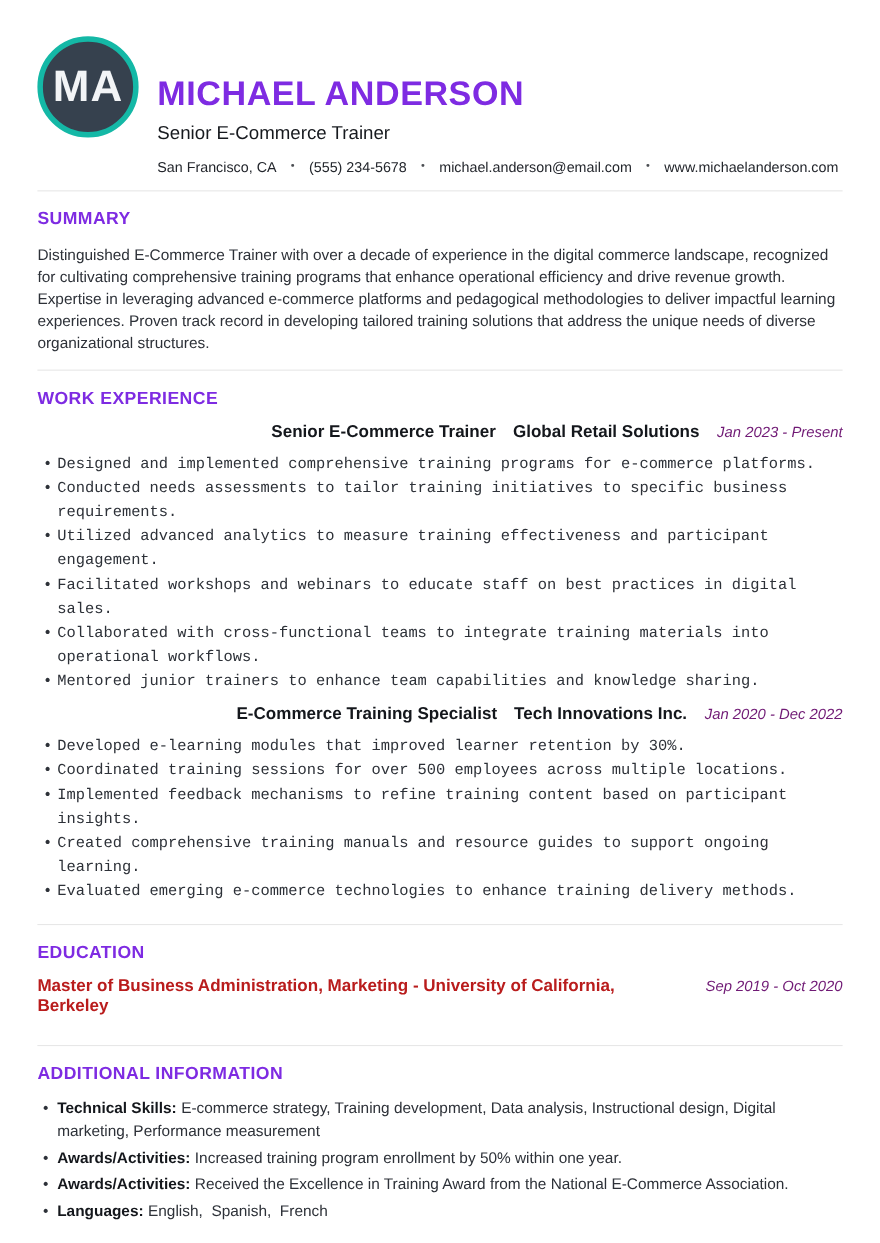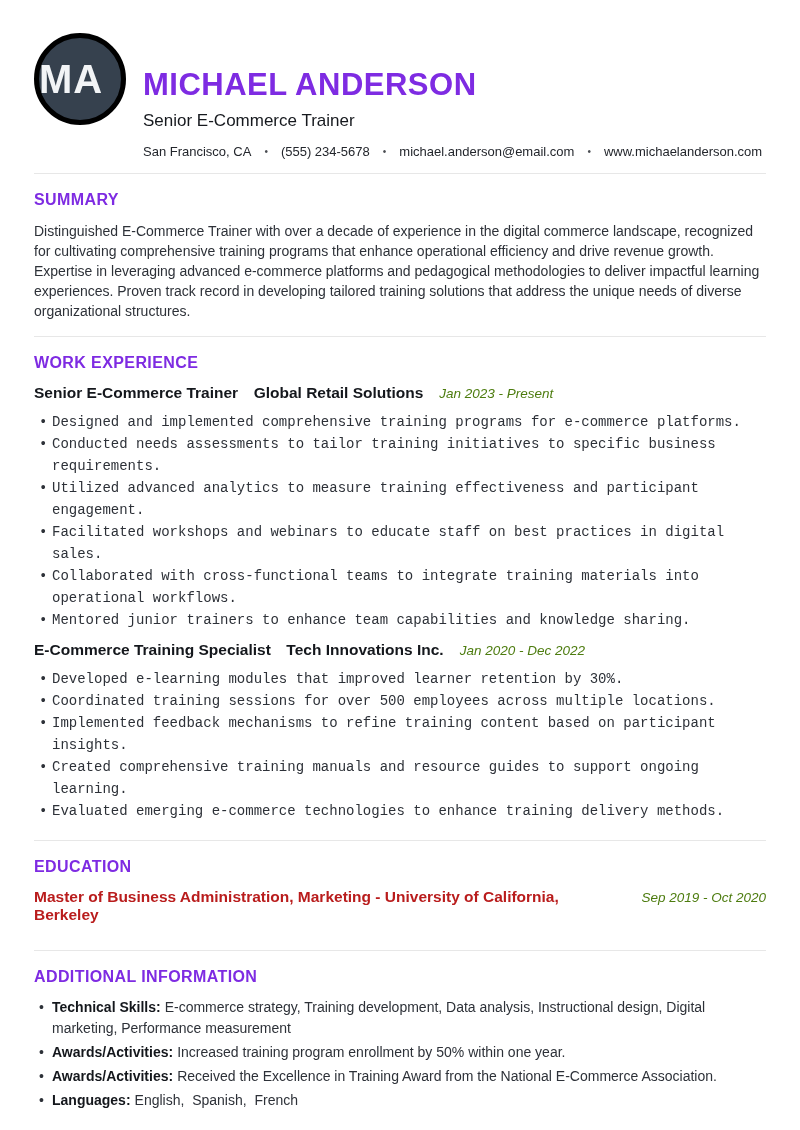--- a/index.html
+++ b/index.html
@@ -14,23 +14,23 @@
     padding: 33px 34px 0;
     overflow: hidden;
     background: #ffffff;
   }
 
   
   .header { display: flex; align-items: flex-start; padding-bottom: 14px; }
   .avatar {
     width: 92px; height: 92px; flex: 0 0 auto;
     border-radius: 50%;
-    border: 5px solid #000000;
+    border: 5px solid #14b8a6;
     background: #36414e;
-    display: flex; align-items: center; justify-content: flex-start;
+    display: flex; align-items: center; justify-content: center;
   }
   .avatar-initials {
     color: #f2f4f6; font-size: 40px; font-weight: 600; letter-spacing: 1px;
   }
   .header-text { margin-left: 17px; padding-top: 2px; min-width: 0; margin-top: 33px; }
   .name {
     margin: 0; font-size: 31px; line-height: 34px;
     font-weight: 700; color: #7e2be2; letter-spacing: 0.5px;
   }
   .candidate-title { margin-top: 9px; font-size: 17px; font-weight: 500; color: #16191e; }
@@ -44,24 +44,24 @@
   .section-education { padding-bottom: 26px; }
   h2 {
     margin: 0; font-size: 16px; font-weight: 700;
     color: #7e2be2; letter-spacing: 0.4px;
   }
   .summary-text { margin: 12px 0 0; font-size: 14px; line-height: 20px; color: #2d3138; }
 
   
   .job-first { margin-top: 12px; }
   .job + .job { margin-top: 10px; }
-  .job-head { display: flex; justify-content: flex-start; align-items: baseline; }
+  .job-head { display: flex; justify-content: flex-end; align-items: baseline; }
   .job-role, .job-company { font-size: 15.5px; font-weight: 700; color: #14171c; }
   .job-company { margin-left: 11px; }
-  .job-dates { font-size: 13.5px; font-style: italic; color: #4d7c0f; white-space: nowrap; margin-left: 16px; }
+  .job-dates { font-size: 13.5px; font-style: italic; color: #701a75; white-space: nowrap; margin-left: 16px; }
 
   ul.bullets { list-style: none; margin: 9px 0 0; padding: 0; }
   ul.bullets li {
     position: relative; padding-left: 18px;
     font-size: 14px; line-height: 22px; color: #2d3138; font-family: Liberation Mono, monospace;
   }
   ul.bullets li::before { content: "\2022"; position: absolute; left: 5px; color: #2d3138; }
 
   
   .edu-row { display: flex; justify-content: space-between; align-items: baseline; margin-top: 12px; }

